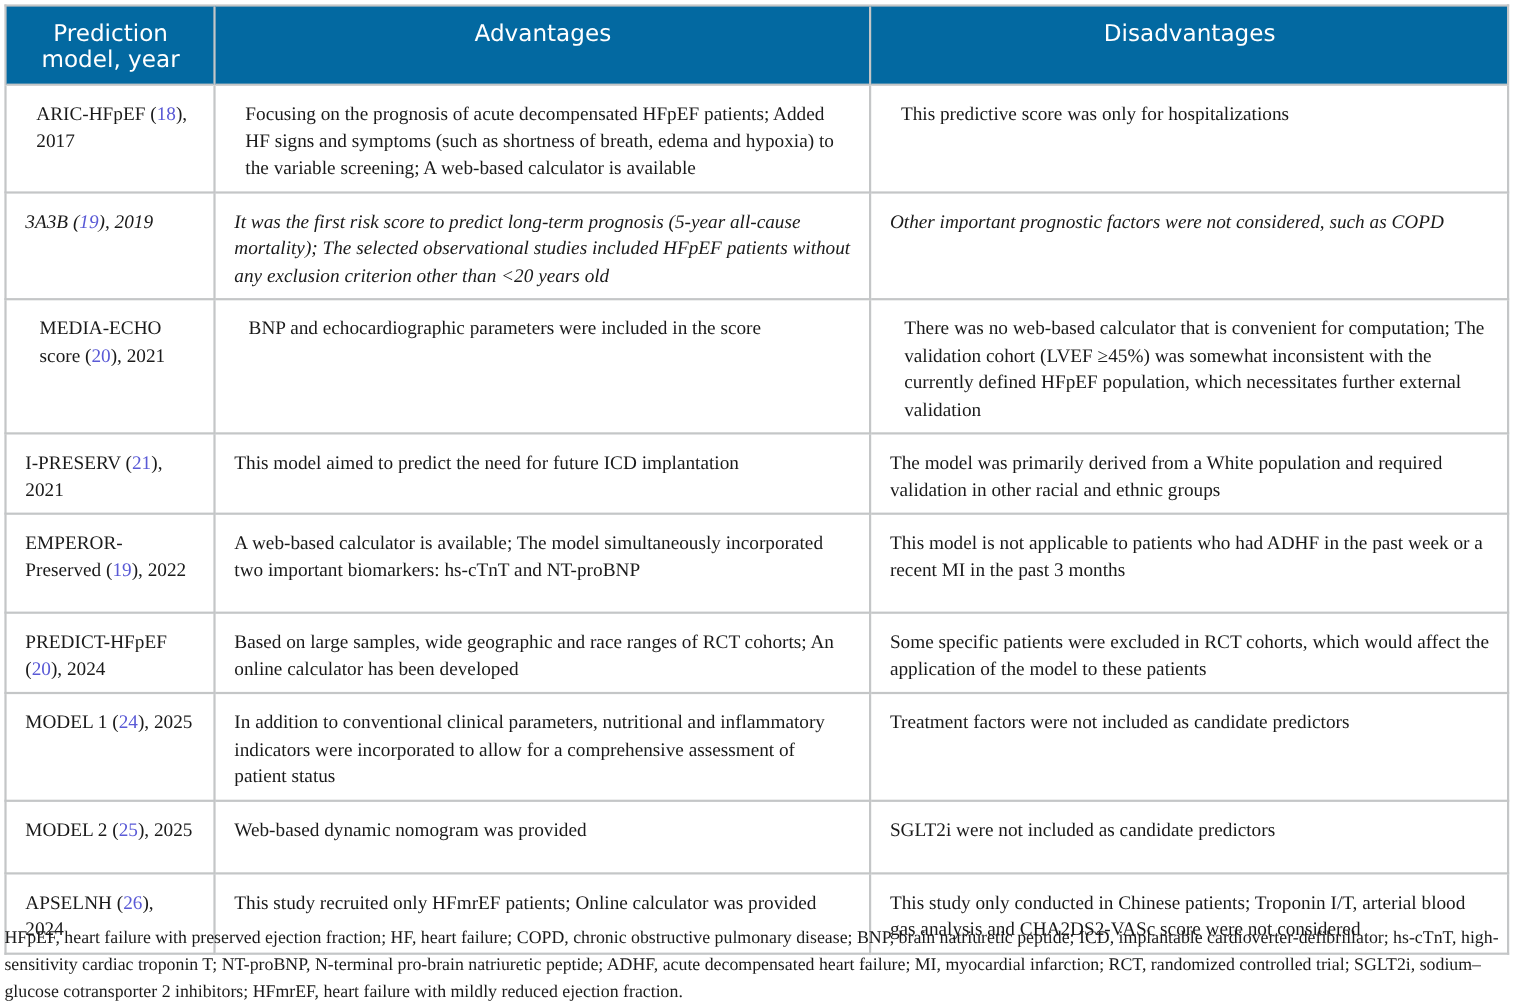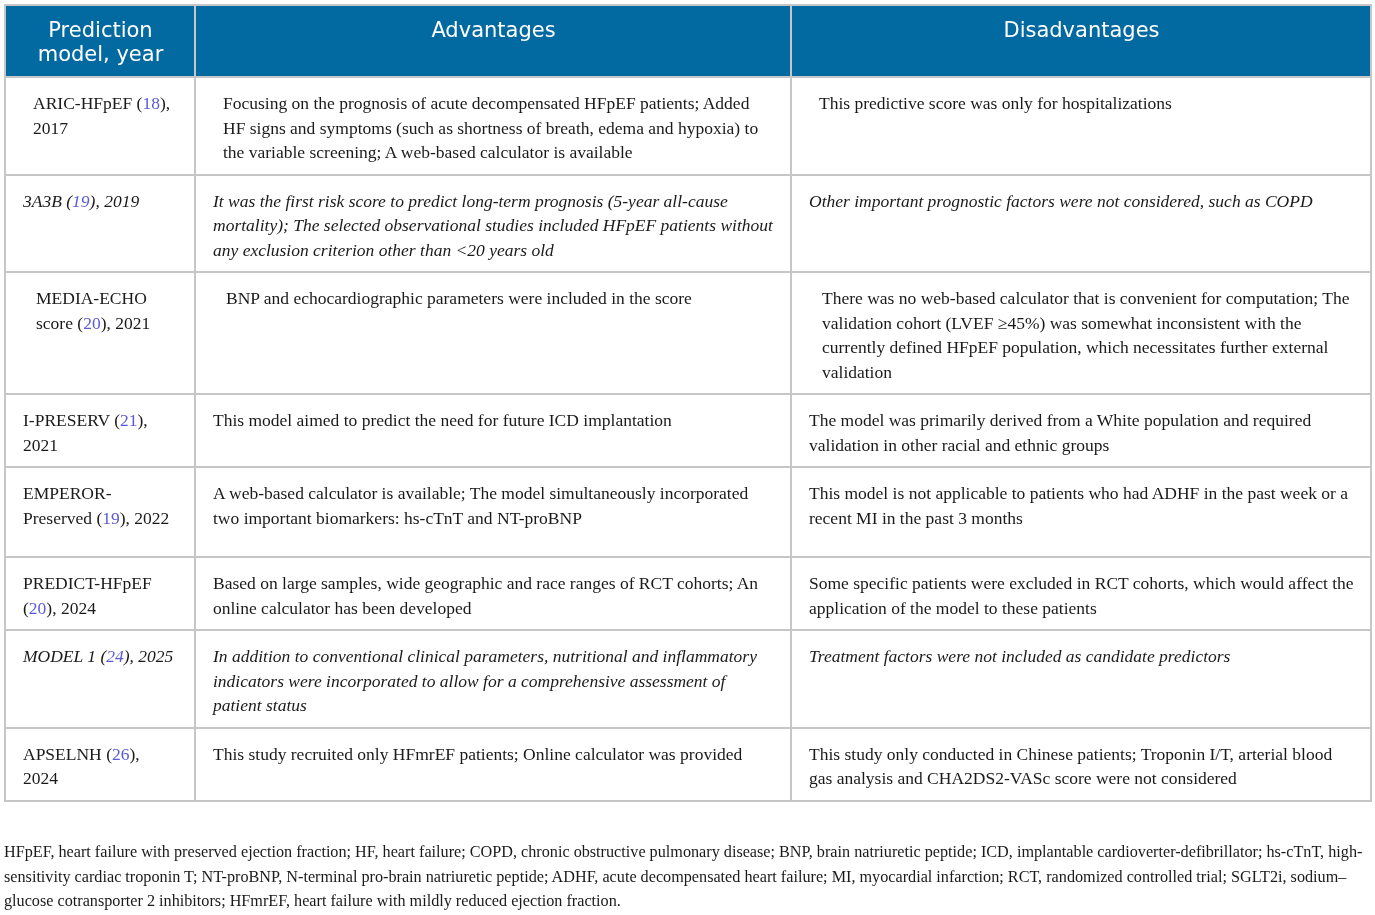--- a/index.html
+++ b/index.html
@@ -42,21 +42,21 @@
       font-size: 16.2px;
       line-height: 24.5px;
       color: #1a1a1a;
     }
     tr.r1 td { height: 66px; padding-left: 27px; }
     tr.r2 td { height: 66px; font-style: italic; }
     tr.r3 td { height: 91px; padding-left: 30px; }
     tr.r4 td { height: 42px; margin-top: 40px; }
     tr.r5 td { height: 66px; }
     tr.r6 td { height: 42px; }
-    tr.r7 td { height: 66px; font-style: italic; }
+    tr.r7 td { height: 66px; }
     tr.r8 td { height: 42px; }
     tr.r9 td { height: 42px; font-family: Liberation Serif, serif; }
   </style>
 </head>
 <body>
 
 <div class="tbl-wrap">
   <table>
     <colgroup>
         <col class="c1">
@@ -99,20 +99,25 @@
       <tr class="r6">
         <td><span>PREDICT-HFpEF (</span><span class="ref">20</span><span>), 2024</span></td>
         <td>Based on large samples, wide geographic and race ranges of RCT cohorts; An online calculator has been developed</td>
         <td>Some specific patients were excluded in RCT cohorts, which would affect the application of the model to these patients</td>
       </tr>
       <tr class="r7">
         <td><span>MODEL 1 (</span><span class="ref">24</span><span>), 2025</span></td>
         <td>In addition to conventional clinical parameters, nutritional and inflammatory indicators were incorporated to allow for a comprehensive assessment of patient status</td>
         <td>Treatment factors were not included as candidate predictors</td>
       </tr>
+      <tr class="r8">
+        <td><span>MODEL 2 (</span><span class="ref">25</span><span>), 2025</span></td>
+        <td>Web-based dynamic nomogram was provided</td>
+        <td>SGLT2i were not included as candidate predictors</td>
+      </tr>
       <tr class="r9">
         <td><span>APSELNH (</span><span class="ref">26</span><span>), 2024</span></td>
         <td>This study recruited only HFmrEF patients; Online calculator was provided</td>
         <td>This study only conducted in Chinese patients; Troponin I/T, arterial blood gas analysis and CHA2DS2-VASc score were not considered</td>
       </tr>
     </tbody>
   </table>
 </div>
 
 <div class="footnote">HFpEF, heart failure with preserved ejection fraction; HF, heart failure; COPD, chronic obstructive pulmonary disease; BNP, brain natriuretic peptide; ICD, implantable cardioverter-defibrillator; hs-cTnT, high-sensitivity cardiac troponin T; NT-proBNP, N-terminal pro-brain natriuretic peptide; ADHF, acute decompensated heart failure; MI, myocardial infarction; RCT, randomized controlled trial; SGLT2i, sodium–glucose cotransporter 2 inhibitors; HFmrEF, heart failure with mildly reduced ejection fraction.</div>

